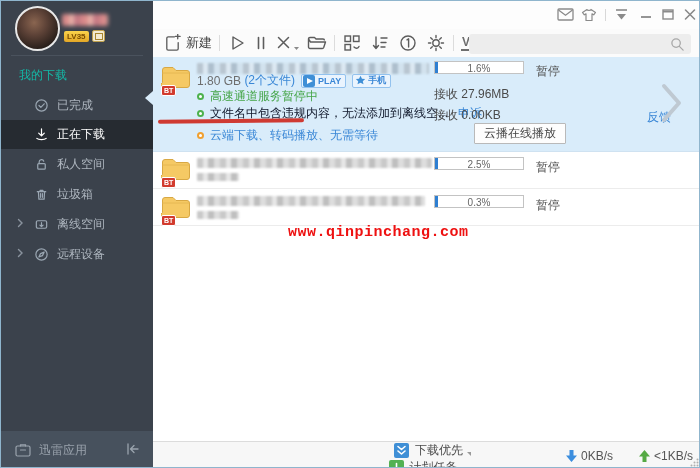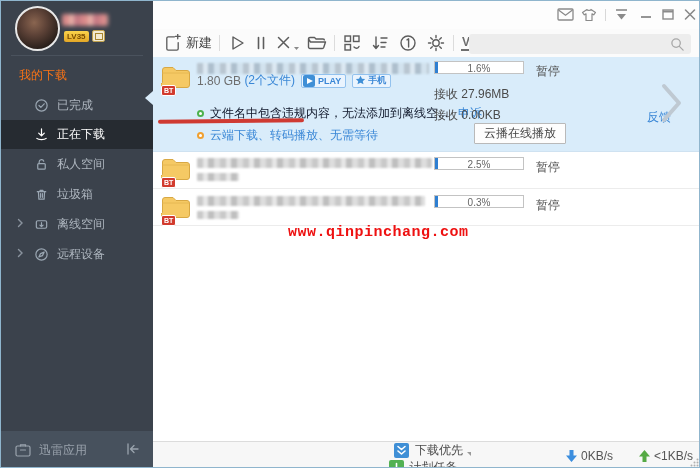--- a/index.html
+++ b/index.html
@@ -11,21 +11,21 @@
   .user-area { position:relative; height:54px; }
   .avatar { position:absolute; left:14px; top:5px; width:45px; height:45px; border-radius:50%; border:2px solid #e8e8e8;
             background:radial-gradient(circle at 42% 36%, #8a6550 0%, #5d4237 35%, #241c18 78%); }
   .name-blur { position:absolute; left:61px; top:13px; width:46px; height:12px; border-radius:2px;
                background:repeating-linear-gradient(90deg,#d98a8a 0 7px,#e8b0a8 7px 12px,#c57a84 12px 19px); filter:blur(2px); }
   .lv-badge { position:absolute; left:63px; top:30px; height:11px; padding:0 3px; background:linear-gradient(#fbd34b,#e3a727);
               color:#7a4d00; font-size:8px; font-weight:bold; line-height:11px; border-radius:2px; }
   .mini-badge { position:absolute; left:91px; top:29px; width:13px; height:12px; background:#f3ead0; border:1px solid #bfa14e; border-radius:2px; }
   .mini-badge::after { content:""; position:absolute; left:2px; top:2px; width:6px; height:5px; border:1px solid #a8862f; }
   .side-sep { margin:0 10px; border-top:1px solid #4a525d; }
-  .section-label { padding:11px 0 6px 18px; color:#f97316; font-size:12px; }
+  .section-label { padding:11px 0 6px 18px; color:#14b8a6; font-size:12px; }
   .nav-item { position:relative; height:30px; display:flex; align-items:center; color:#aeb6bf; cursor:default; }
   .nav-item .nicon { margin-left:33px; margin-right:8px; flex:none; }
   .nav-item.sel { background:#262b31; color:#fff; height:29px; }
   .expander { position:absolute; left:14px; top:9px; width:10px; height:10px; }
   
   .notch { position:absolute; left:144px; top:90px; width:0; height:0; z-index:6;
            border-top:7px solid transparent; border-bottom:7px solid transparent; border-right:8px solid #d9ecfa; }
   .sidebar-footer { position:absolute; left:0; top:430px; width:152px; height:38px; background:#47515d;
                     display:flex; align-items:center; color:#9aa3ad; }
   .sidebar-footer .flabel { margin-left:8px; }
@@ -291,20 +291,24 @@
               <span class="bsq"></span>
               <span class="btxt">PLAY</span>
             </span>
           <span class="badge">
             <svg style="margin:0 2px 0 2px" width="11" height="11" viewBox="0 0 12 12">
                 <path d="M6 .8l1.6 3.2 3.5.4-2.6 2.3.8 3.4L6 8.4 2.7 10.1l.8-3.4L.9 4.4l3.5-.4z" fill="#3f8fd6"></path>
               </svg>
             <span class="btxt">手机</span>
           </span>
         </div>
+        <div class="sline" style="top:31px">
+          <span class="dot g"></span>
+          <span class="green-text">高速通道服务暂停中</span>
+        </div>
         <div class="sline" style="top:48px">
           <span class="dot g"></span>
           <span class="red-text">文件名中包含违规内容，无法添加到离线空...</span>
           <span class="blue" style="margin-left:10px">申诉</span>
         </div>
         <div class="sline" style="top:70px">
           <span class="dot o"></span>
           <span class="blue">云端下载、转码播放、无需等待</span>
         </div>
         <div class="pbar" style="top:4px">

